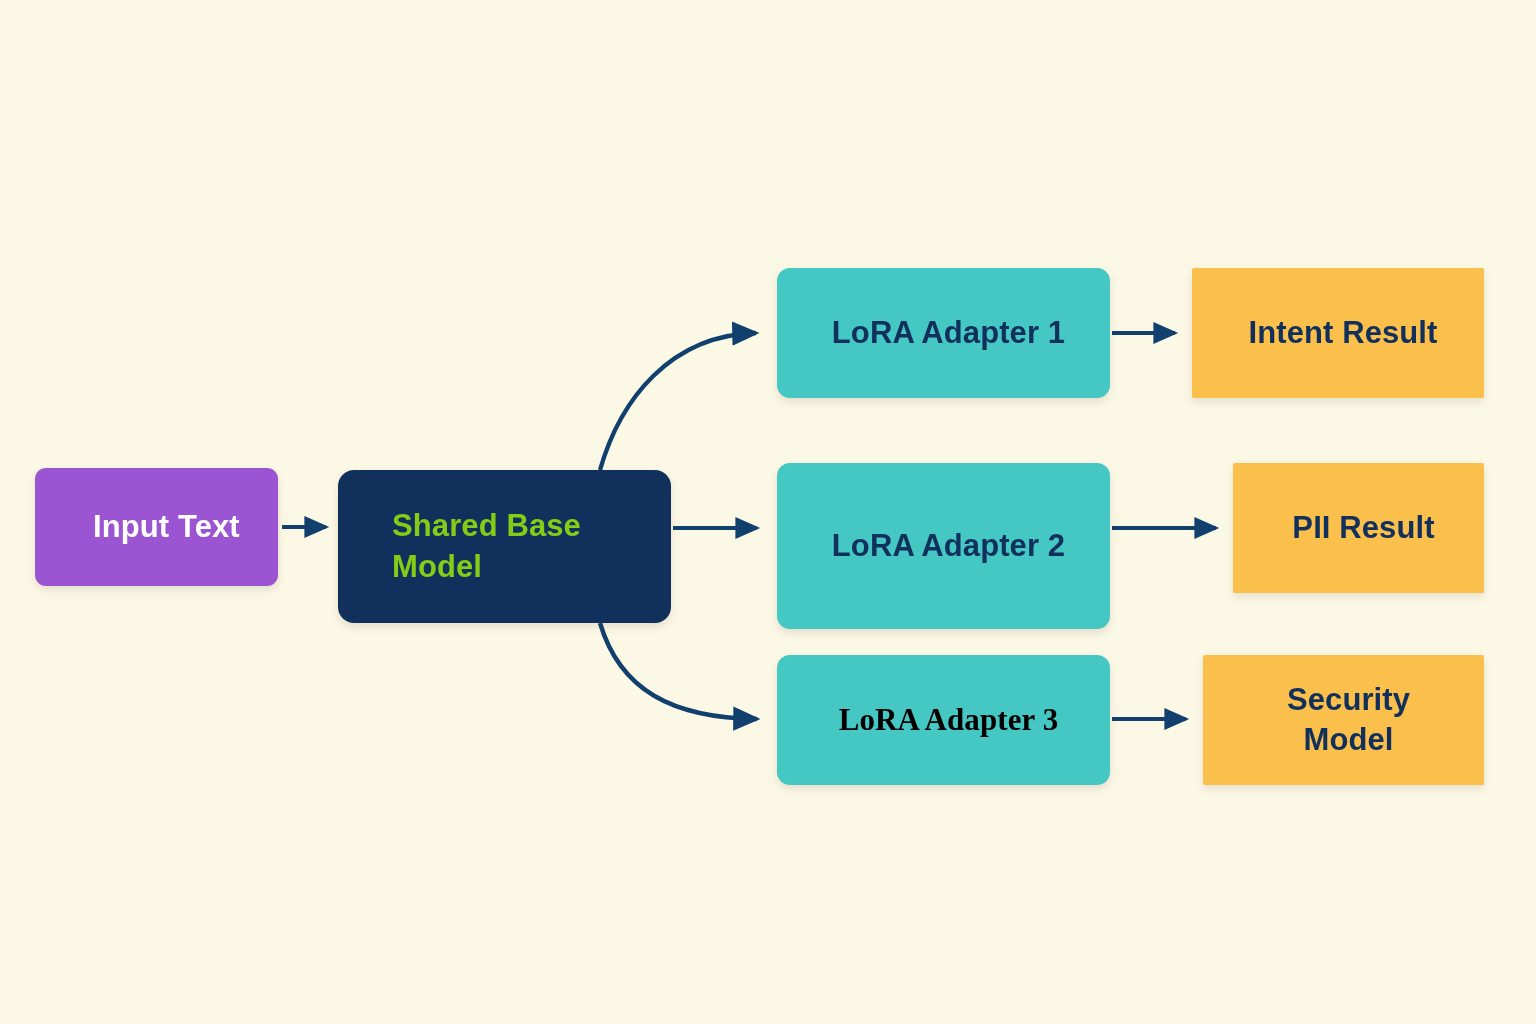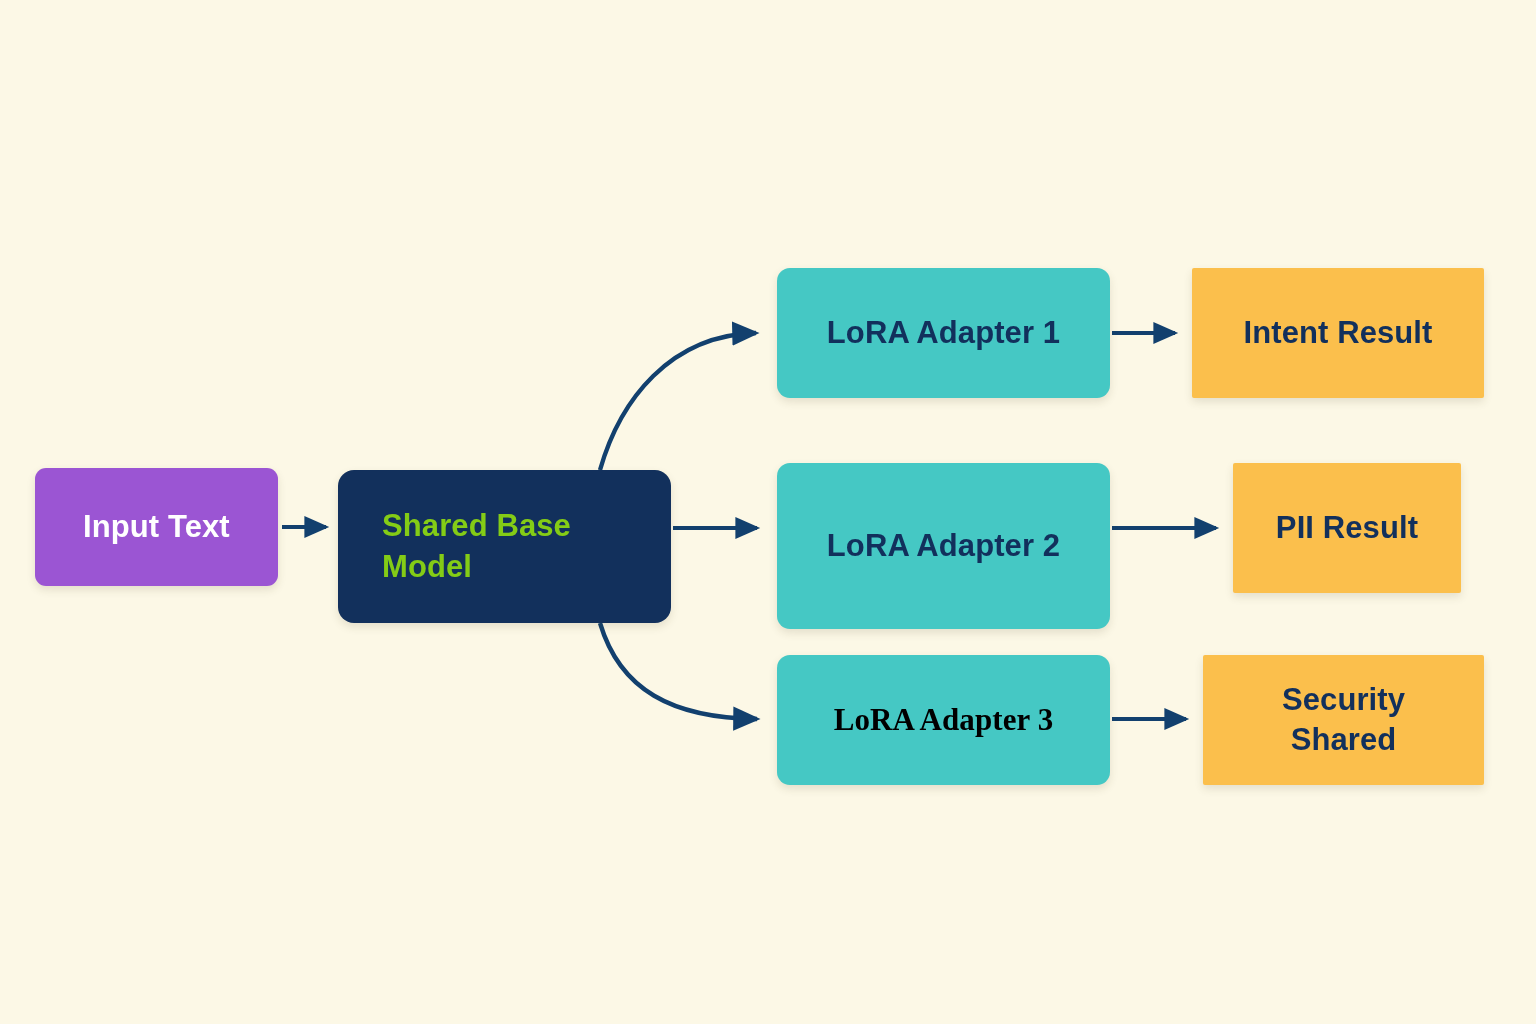--- a/index.html
+++ b/index.html
@@ -38,20 +38,21 @@
   }
   .node-label {
     display: block;
     width: 100%;
     padding: 0 26px;
     font-size: 31px;
     font-weight: 600;
     letter-spacing: 0.1px;
     line-height: 1.30;
     white-space: pre-line;
+    margin-left: 10px;
   }
   
   .node.input {
     background: #9B55D3;
     border-radius: 11px;
   }
   .node.input .node-label {
     color: #FFFFFF;
     text-align: left;
     padding-left: 48px;
@@ -117,21 +118,21 @@
       </div>
       <div class="node adapter" style="left: 777px; top: 463px; width: 333px; height: 166px; background: rgb(69, 200, 196);">
         <span class="node-label" style="color: rgb(18, 48, 92);">LoRA Adapter 2</span>
       </div>
       <div class="node adapter" style="left: 777px; top: 655px; width: 333px; height: 130px; background: rgb(69, 200, 196);">
         <span class="node-label" style="color: #000000; font-family: Liberation Serif, serif;">LoRA Adapter 3</span>
       </div>
       <div class="node result" style="left: 1192px; top: 268px; width: 292px; height: 130px; background: rgb(251, 191, 76);">
         <span class="node-label" style="color: rgb(18, 48, 92);">Intent Result</span>
       </div>
-      <div class="node result" style="left: 1233px; top: 463px; width: 228px; height: 130px; background: rgb(251, 191, 76); justify-content: center;">
+      <div class="node result" style="left: 1233px; top: 463px; width: 251px; height: 130px; background: rgb(251, 191, 76); justify-content: center;">
         <span class="node-label" style="color: rgb(18, 48, 92);">PII Result</span>
       </div>
       <div class="node result" style="left: 1203px; top: 655px; width: 281px; height: 130px; background: rgb(251, 191, 76);">
-        <span class="node-label" style="color: rgb(18, 48, 92);">Security Shared</span>
+        <span class="node-label" style="color: rgb(18, 48, 92);">Security Model</span>
       </div>
     </div>
 
 </div>
 
 </body></html>

